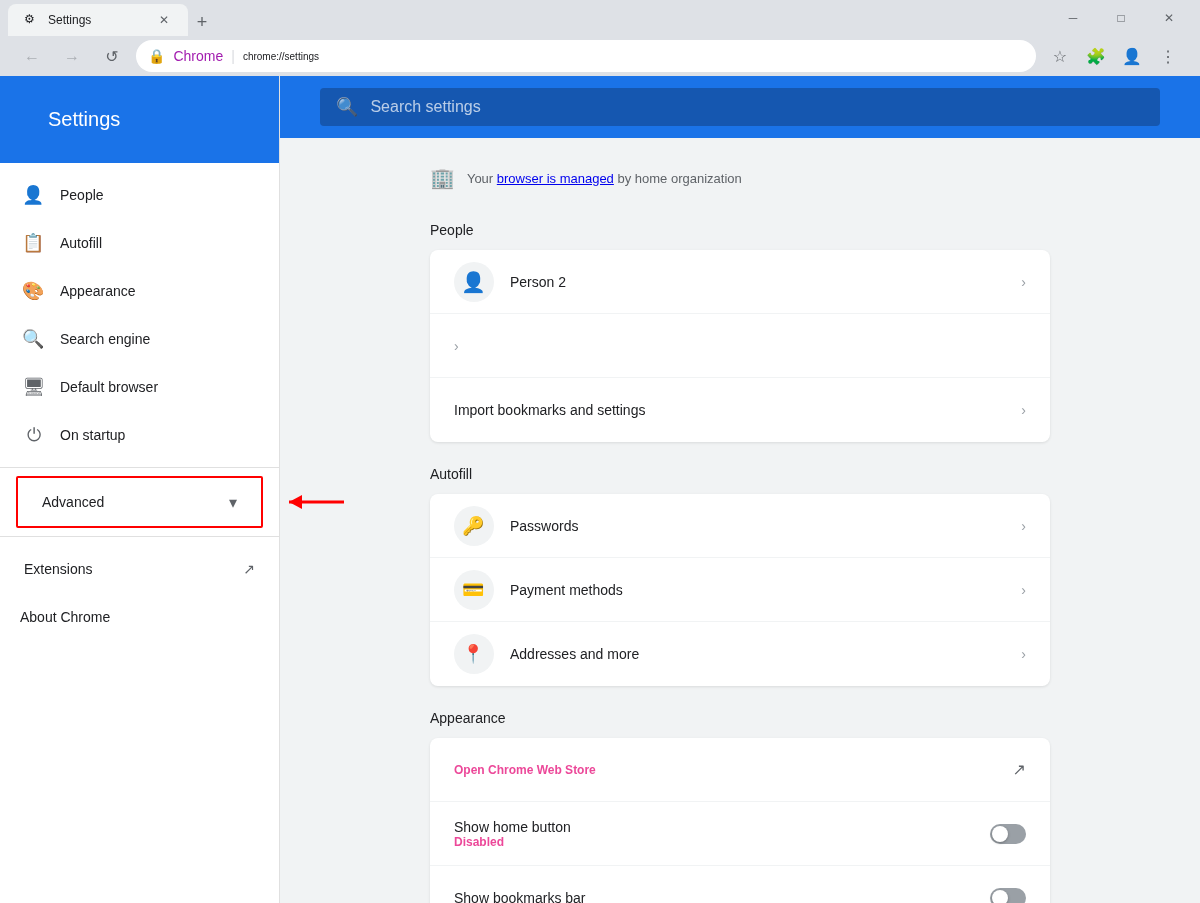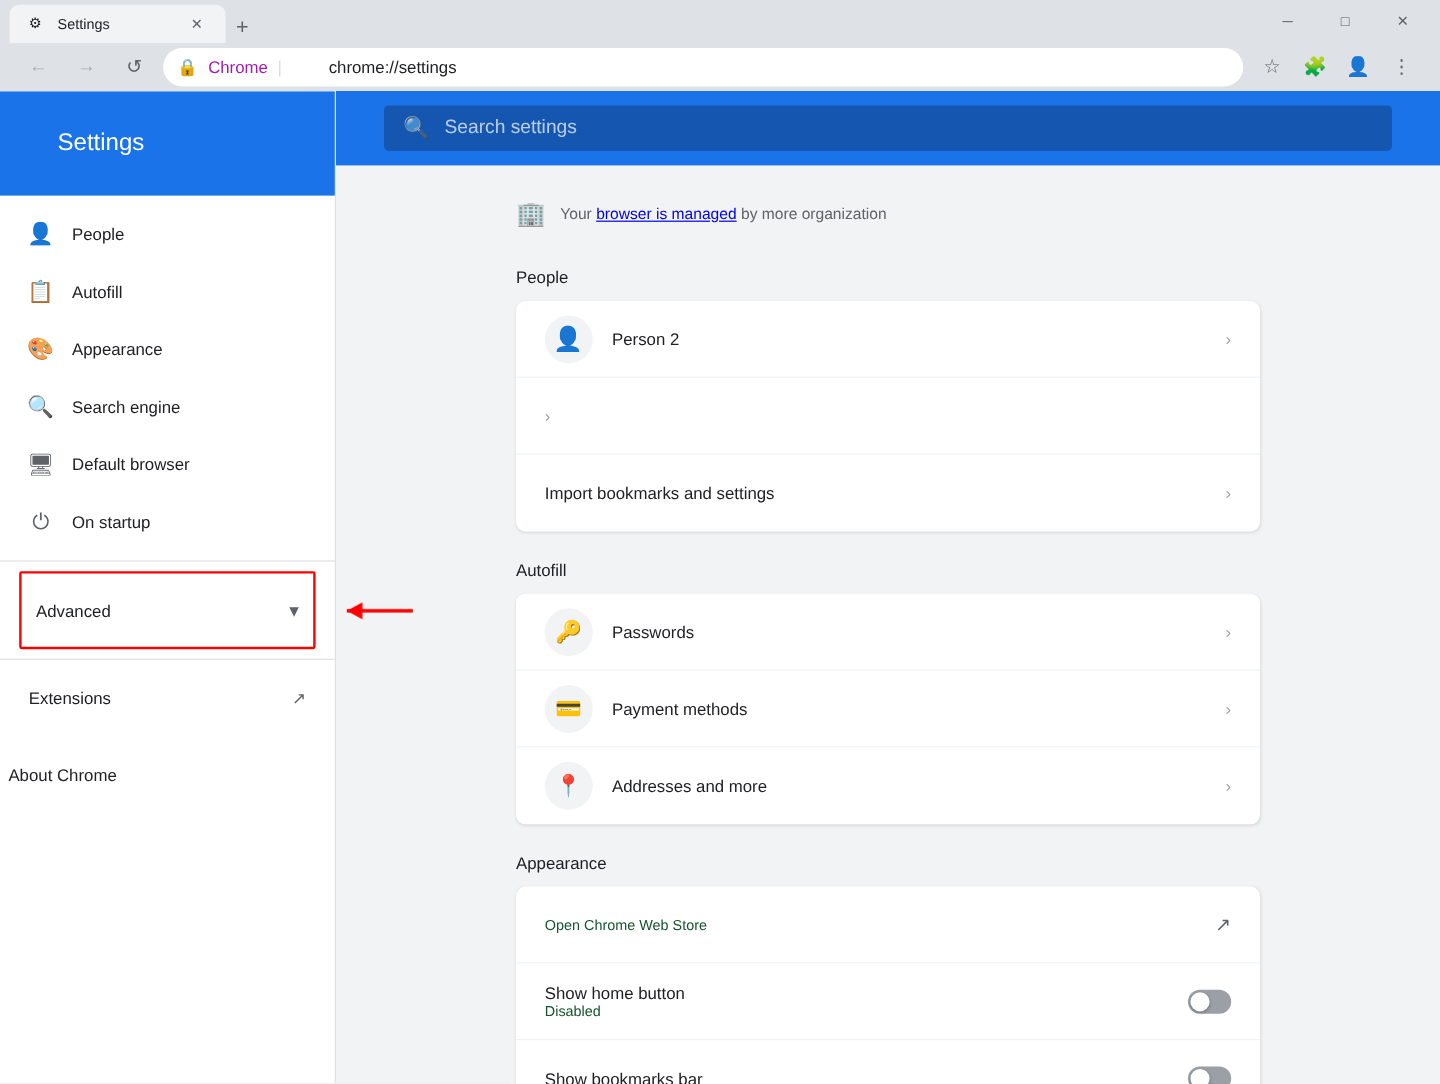--- a/index.html
+++ b/index.html
@@ -16,64 +16,64 @@
     .tab-close { width: 16px; height: 16px; display: flex; align-items: center; justify-content: center; border-radius: 50%; cursor: pointer; font-size: 12px; color: #5f6368; }
     .new-tab-btn { width: 28px; height: 28px; display: flex; align-items: center; justify-content: center; border-radius: 50%; cursor: pointer; font-size: 18px; color: #5f6368; background: transparent; border: none; }
     .window-controls { margin-left: auto; display: flex; gap: 2px; }
     .win-btn { width: 46px; height: 32px; display: flex; align-items: center; justify-content: center; font-size: 12px; color: #5f6368; cursor: pointer; border: none; background: transparent; }
 
     .address-bar { display: flex; align-items: center; height: 40px; background: #dee1e6; padding: 4px 16px; gap: 8px; }
     .nav-btn { width: 32px; height: 32px; border-radius: 50%; display: flex; align-items: center; justify-content: center; cursor: pointer; color: #5f6368; font-size: 16px; border: none; background: transparent; }
     .nav-btn.disabled { opacity: 0.4; cursor: default; }
     .url-bar { flex: 1; display: flex; align-items: center; background: white; border-radius: 20px; height: 32px; padding: 0 12px; gap: 8px; }
     .url-lock { color: #5f6368; font-size: 14px; }
-    .url-text { flex: 1; font-size: 14px; color: #202124; margin-left: 31px; }
+    .url-text { flex: 1; font-size: 10px; color: #202124; }
     .url-domain { color: #a21caf; }
     .toolbar-icons { display: flex; align-items: center; gap: 4px; }
     .toolbar-icon-btn { width: 32px; height: 32px; border-radius: 50%; display: flex; align-items: center; justify-content: center; cursor: pointer; color: #5f6368; font-size: 16px; border: none; background: transparent; }
 
     
     .settings-container { display: flex; flex: 1; background: #f1f3f4; overflow: hidden; }
     
     
     .sidebar { width: 280px; background: white; flex-shrink: 0; display: flex; flex-direction: column; border-right: 1px solid #e0e0e0; }
     .sidebar-header { background: #1a73e8; color: white; padding: 16px 24px; font-size: 20px; font-weight: 500; }
     .sidebar-nav { flex: 1; padding: 8px 0; }
     .nav-item { display: flex; align-items: center; padding: 0 24px; height: 48px; cursor: pointer; gap: 16px; color: #202124; font-size: 14px; position: relative; }
     .nav-icon { width: 20px; height: 20px; color: #5f6368; display: flex; align-items: center; justify-content: center; font-size: 18px; flex-shrink: 0; }
     .nav-label { flex: 1; }
     .nav-divider { height: 1px; background: #e0e0e0; margin: 8px 0; }
-    .advanced-item { display: flex; align-items: center; padding: 0 12px; height: 65px; cursor: pointer; color: #202124; font-size: 14px; border: 2px solid red; margin: 4px 16px; border-radius: 2px; position: relative; }
+    .advanced-item { display: flex; align-items: center; padding: 0 24px; height: 52px; cursor: pointer; color: #202124; font-size: 14px; border: 2px solid red; margin: 4px 16px; border-radius: 2px; position: relative; }
     .advanced-label { flex: 1; font-weight: 500; }
     .advanced-chevron { color: #5f6368; font-size: 16px; }
     
     .extensions-item { display: flex; align-items: center; padding: 0 24px; height: 48px; cursor: pointer; color: #202124; font-size: 14px; gap: 19px; }
     .ext-label { flex: 1; }
     .ext-icon { color: #5f6368; font-size: 14px; }
-    .about-item { display: flex; align-items: flex-end; padding: 0 7px; height: 48px; cursor: pointer; color: #202124; font-size: 14px; }
+    .about-item { display: flex; align-items: center; padding: 0 20px; height: 48px; cursor: pointer; color: #202124; font-size: 14px; }
 
     
     .main-content { flex: 1; overflow-y: auto; padding: 0; }
     .content-inner { max-width: 700px; margin: 0 auto; padding: 16px 40px 40px; }
     
     .managed-banner { display: flex; align-items: center; gap: 12px; padding: 12px 0 16px; color: #5f6368; font-size: 13px; }
     .managed-icon { font-size: 20px; color: #5f6368; }
     
     .section-title { font-size: 14px; font-weight: 500; color: #202124; margin-bottom: 12px; margin-top: 16px; }
     
     .settings-card { background: white; border-radius: 8px; box-shadow: 0 1px 3px rgba(0,0,0,0.1); margin-bottom: 24px; overflow: hidden; }
     
     .card-row { display: flex; align-items: center; padding: 0 24px; height: 64px; cursor: pointer; border-bottom: 1px solid #f1f3f4; gap: 16px; }
     .card-row:last-child { border-bottom: none; }
     
     .row-icon { width: 40px; height: 40px; border-radius: 50%; background: #f1f3f4; display: flex; align-items: center; justify-content: center; flex-shrink: 0; }
     .avatar-icon { font-size: 20px; color: #9aa0a6; }
     .row-text { flex: 1; }
     .row-title { font-size: 14px; color: #202124; }
-    .row-subtitle { font-size: 12px; color: #14532d; }
+    .row-subtitle { font-size: 12px; color: #ec4899; font-weight: bold; }
     .row-chevron { color: #9aa0a6; font-size: 14px; }
     .row-action { color: #5f6368; font-size: 16px; }
     
     .autofill-icon { font-size: 18px; color: #5f6368; width: 24px; display: flex; align-items: center; justify-content: center; }
     
     
     .toggle { width: 36px; height: 20px; background: #9aa0a6; border-radius: 10px; position: relative; flex-shrink: 0; cursor: pointer; }
     .toggle-knob { width: 16px; height: 16px; background: white; border-radius: 50%; position: absolute; top: 2px; left: 2px; transition: left 0.2s; box-shadow: 0 1px 3px rgba(0,0,0,0.3); }
     
     
@@ -193,21 +193,21 @@
           <span class="search-icon-settings">🔍</span>
           <input class="search-input-settings" type="text" placeholder="Search settings" style="">
         </div>
       </div>
 
       <div class="content-inner">
 
         <div class="managed-banner">
           <span class="managed-icon">🏢</span>
           <span>
-            <span>Your </span><a href="#">browser is managed</a><span> by more organization</span>
+            <span>Your </span><a href="#">browser is managed</a><span> by home organization</span>
           </span>
         </div>
 
         <div class="section-title">People</div>
         <div class="settings-card">
           <div class="card-row">
             <div class="row-icon">
               <span class="avatar-icon">👤</span>
             </div>
             <div class="row-text">

